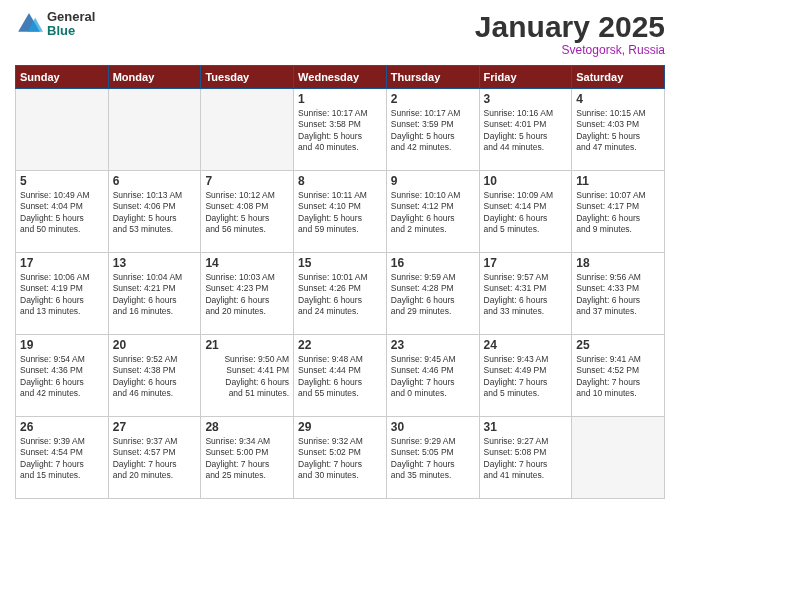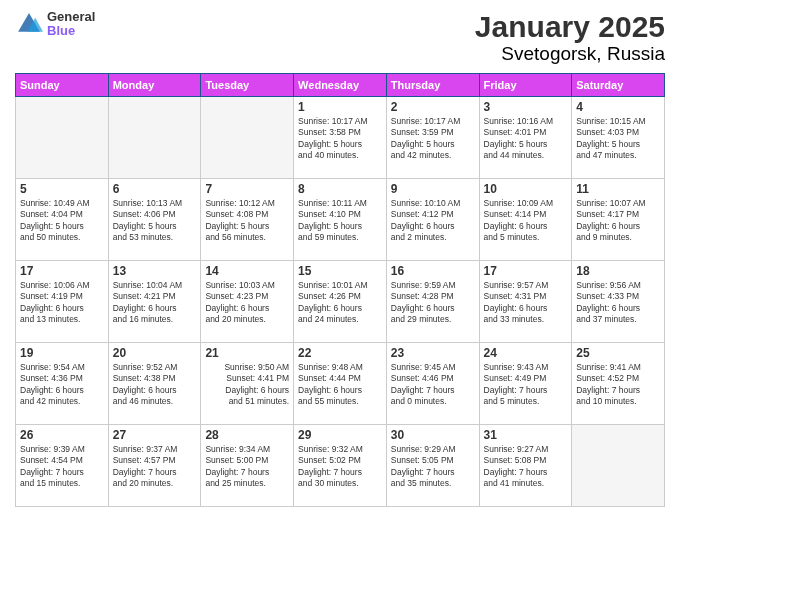--- a/index.html
+++ b/index.html
@@ -28,45 +28,45 @@
       gap: 4px;
     }
     .logo-text {
       display: flex;
       flex-direction: column;
       font-size: 13px;
       font-weight: bold;
       line-height: 1.1;
     }
     .logo-general { color: #333; }
-    .logo-blue { color: #8b5cf6; }
+    .logo-blue { color: #0f766e; }
     .logo-icon {
       width: 28px;
       height: 28px;
     }
     .title-block {
       text-align: right;
     }
     .month-title {
       font-size: 30px;
       font-weight: bold;
       color: #333;
       line-height: 1.1;
     }
     .subtitle {
-      font-size: 19px;
-      color: #000000;
+      font-size: 12px;
+      color: #a21caf;
     }
     table {
       width: 100%;
       border-collapse: collapse;
       table-layout: fixed;
     }
     thead tr th {
-      background: #d946ef;
+      background: #7f1d1d;
       color: #fff;
       font-size: 11px;
       font-weight: bold;
       padding: 5px 4px;
       text-align: left;
       border: 1px solid #1a5590;
     }
     tbody tr td {
       vertical-align: top;
       border: 1px solid #ccc;

